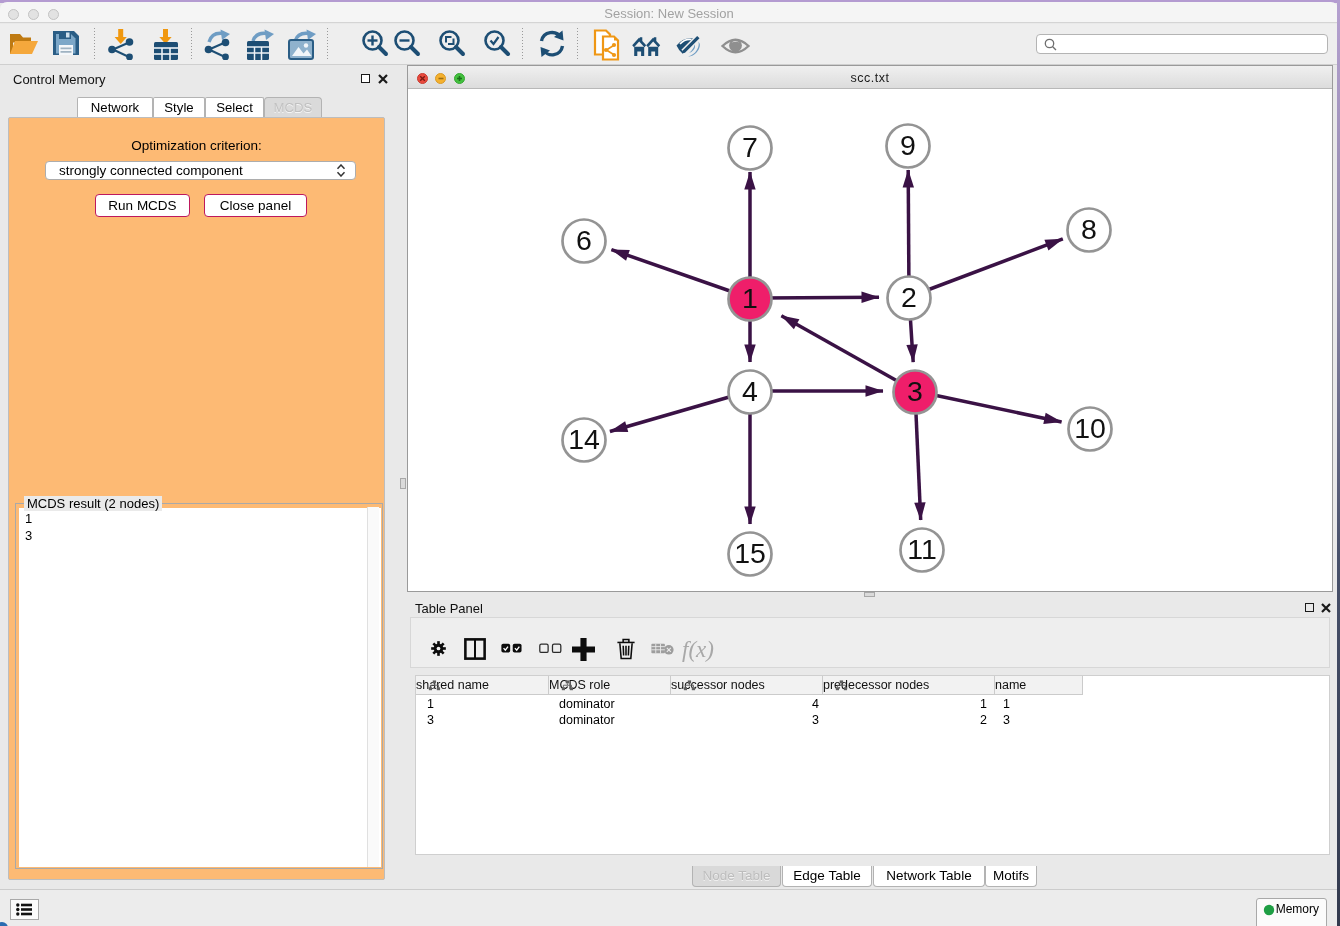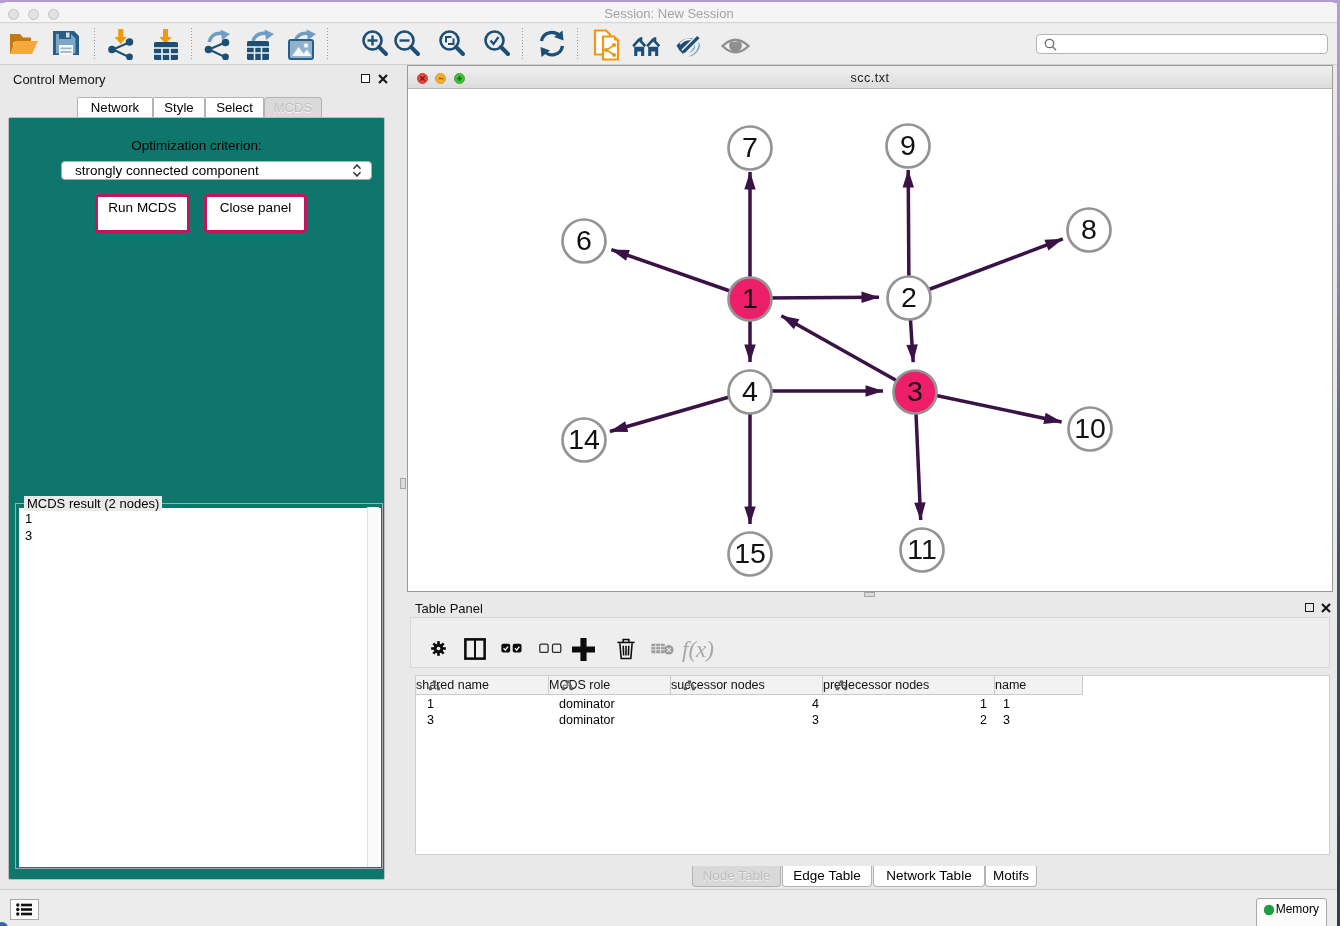--- a/index.html
+++ b/index.html
@@ -18,24 +18,24 @@
 .tbi { position:absolute; top:5px; }
 .vsep { position:absolute; top:4px; height:32px; width:1px; background-image:linear-gradient(#9a9a9a 33%, rgba(0,0,0,0) 0%); background-size:1px 3px; }
 #searchbox { position:absolute; left:1036px; top:10px; width:292px; height:20px; background:#fff; border:1px solid #b4b4b4; border-radius:4px; }
 
 
 #cpanel { left:0; top:65px; width:393px; height:823px; background:#e9e9e9; }
 #cphead { position:absolute; left:13px; top:7px; font-size:13px; color:#111; }
 .floatico { position:absolute; width:9px; height:9px; border:1.5px solid #1a1a1a; }
 .tab { position:absolute; top:32px; height:21px; background:#fff; border:1px solid #b3b3b3; border-bottom:none; text-align:center; line-height:20px; color:#000; font-size:13.2px; border-radius:2px 2px 0 0; }
 .tabsel { background:#dadada; color:#c0c0c0; text-shadow:0 1px 0 #f5f5f5; border-radius:4px 4px 0 0; }
-#cpcontent { position:absolute; left:8px; top:52px; width:377px; height:763px; background:#0f766e; border:1px solid #bdbdbd; border-radius:2px; }
+#cpcontent { position:absolute; left:8px; top:52px; width:377px; height:763px; background:#fdba74; border:1px solid #bdbdbd; border-radius:2px; }
 #optlabel { position:absolute; left:0; top:20px; width:100%; text-align:center; font-size:13.5px; }
-#dropdown { position:absolute; left:52px; top:43px; width:311px; height:19px; background:#fff; border:1px solid #adadad; border-radius:4px; font-size:13.5px; line-height:17px; padding-left:13px; }
-.btn { position:absolute; top:76px; height:39px; background:#fff; border:3px solid #be185d; border-radius:4px; font-size:13.5px; text-align:center; line-height:21px; }
+#dropdown { position:absolute; left:36px; top:43px; width:311px; height:19px; background:#fff; border:1px solid #adadad; border-radius:4px; font-size:13.5px; line-height:17px; padding-left:13px; }
+.btn { position:absolute; top:76px; height:23px; background:#fff; border:1px solid #be185d; border-radius:4px; font-size:13.5px; text-align:center; line-height:21px; }
 #fieldset { position:absolute; left:6px; top:385px; width:368px; height:366px; border:1px solid #a9a9a9; }
 #fslegend { position:absolute; left:8px; top:-8px; background:#eaeaea; padding:0 3px; font-size:13px; z-index:3; }
 #fstext { position:absolute; left:3px; top:4px; width:362px; height:359px; background:#fff; font-size:13px; line-height:16.5px; padding:3px 0 0 6px; }
 #fsscroll { position:absolute; right:3px; top:3px; width:12px; height:360px; background:#fafafa; border-left:1px solid #e0e0e0; }
 
 
 #netwin { left:407px; top:65px; width:926px; height:527px; background:#fff; border:1px solid #9a9a9a; }
 #nettitle { position:absolute; left:0; top:0; width:100%; height:23px; background:linear-gradient(#f0f0f0,#dcdcdc); border-bottom:1px solid #b8b8b8; }
 .light { position:absolute; top:7px; width:11px; height:11px; border-radius:50%; }
 #netname { position:absolute; top:5px; width:100%; text-align:center; font-size:12.5px; color:#1a1a1a; letter-spacing:0.5px; }

